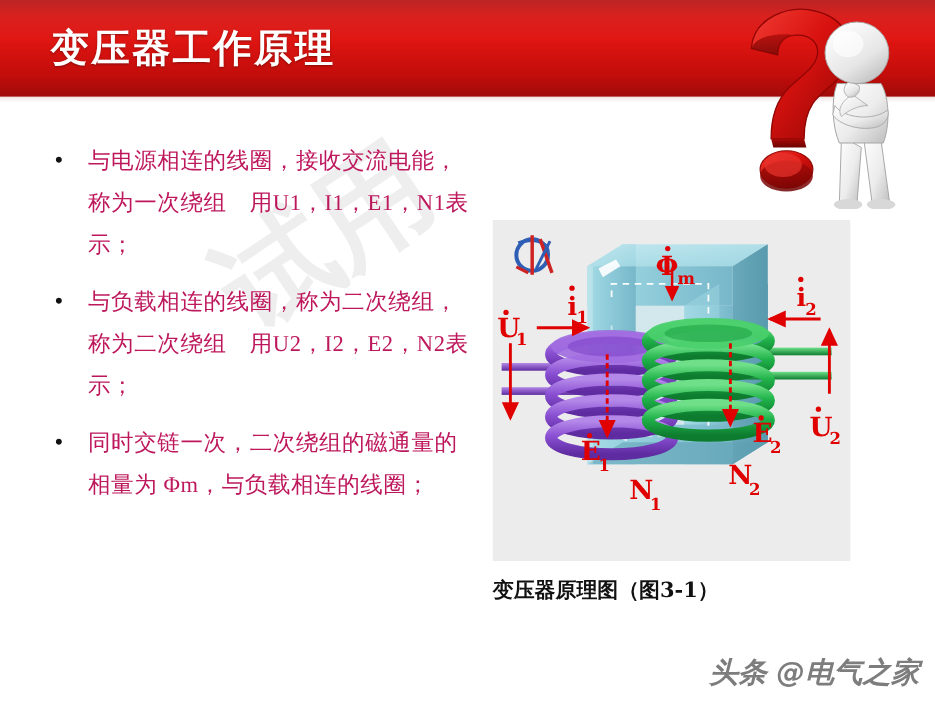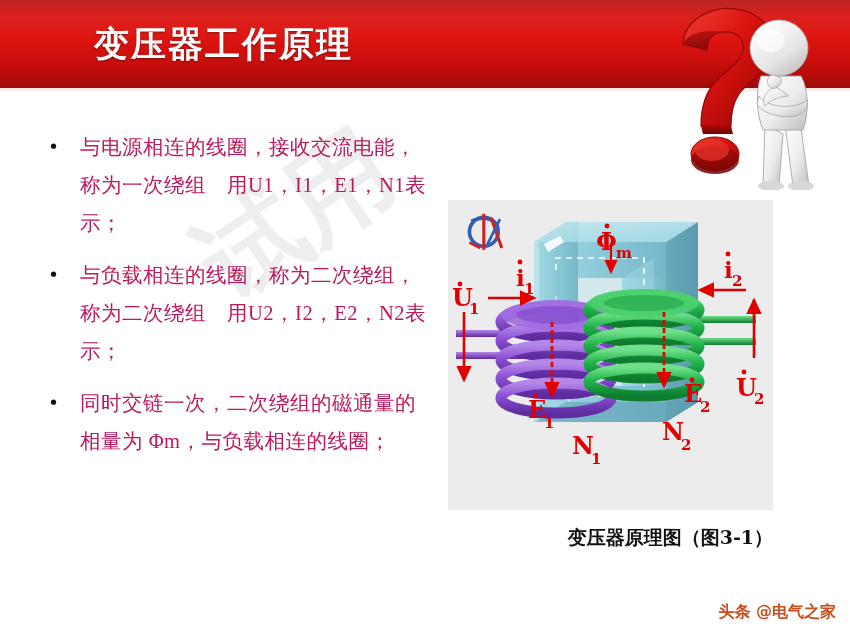--- a/index.html
+++ b/index.html
@@ -25,21 +25,20 @@
   .banner-underline{
     position:absolute;left:0;top:88px;width:850px;height:5px;
     background:linear-gradient(180deg,#efe2e2 0%,#f7f1f1 50%,#ffffff 100%);
   }
   .title{
     position:absolute;left:46px;top:22px;
     font-size:35px;line-height:44px;color:#ffffff;
     font-weight:700;letter-spacing:2px;
     text-shadow:0 1px 2px rgba(0,0,0,0.35);
     white-space:nowrap;
-    margin-left:48px;
   }
 
   
   .qm-wrap{position:absolute;left:655px;top:0px;width:195px;height:190px;}
   .qm-wrap svg{display:block;}
 
   
   .bullets{
     position:absolute;left:44px;top:128px;width:390px;
   }
@@ -63,21 +62,21 @@
 
   
   .figure{
     position:absolute;left:448px;top:200px;width:325px;height:310px;
     background:#ececec;
     overflow:hidden;
   }
   .figure svg{display:block;}
   .caption{
     position:absolute;left:448px;top:524px;width:325px;
-    text-align:right;
+    text-align:left;
     font-size:19px;line-height:26px;color:#111;
     font-family:"DejaVu Serif","Liberation Serif",serif;
     font-weight:700;
     white-space:nowrap;
   }
 
   
   .watermark{
     position:absolute;left:180px;top:230px;
     font-size:104px;line-height:104px;
@@ -87,25 +86,26 @@
     transform:rotate(-34deg);
     transform-origin:left top;
     white-space:nowrap;
     pointer-events:none;
     user-select:none;
   }
 
   
   .footer-mark{
     position:absolute;right:14px;bottom:12px;
-    font-size:16px;line-height:26px;
-    color:#c2410c;font-weight:700;
+    font-size:26px;line-height:26px;
+    color:#737373;font-weight:700;
     font-family:"DejaVu Sans","Liberation Sans",sans-serif;
     opacity:.92;
     white-space:nowrap;
+    font-style:italic;
   }
 </style>
 </head>
 <body>
 
 <div class="slide">
 
   <div class="banner">
     <div class="banner-shine"></div>
   </div>

